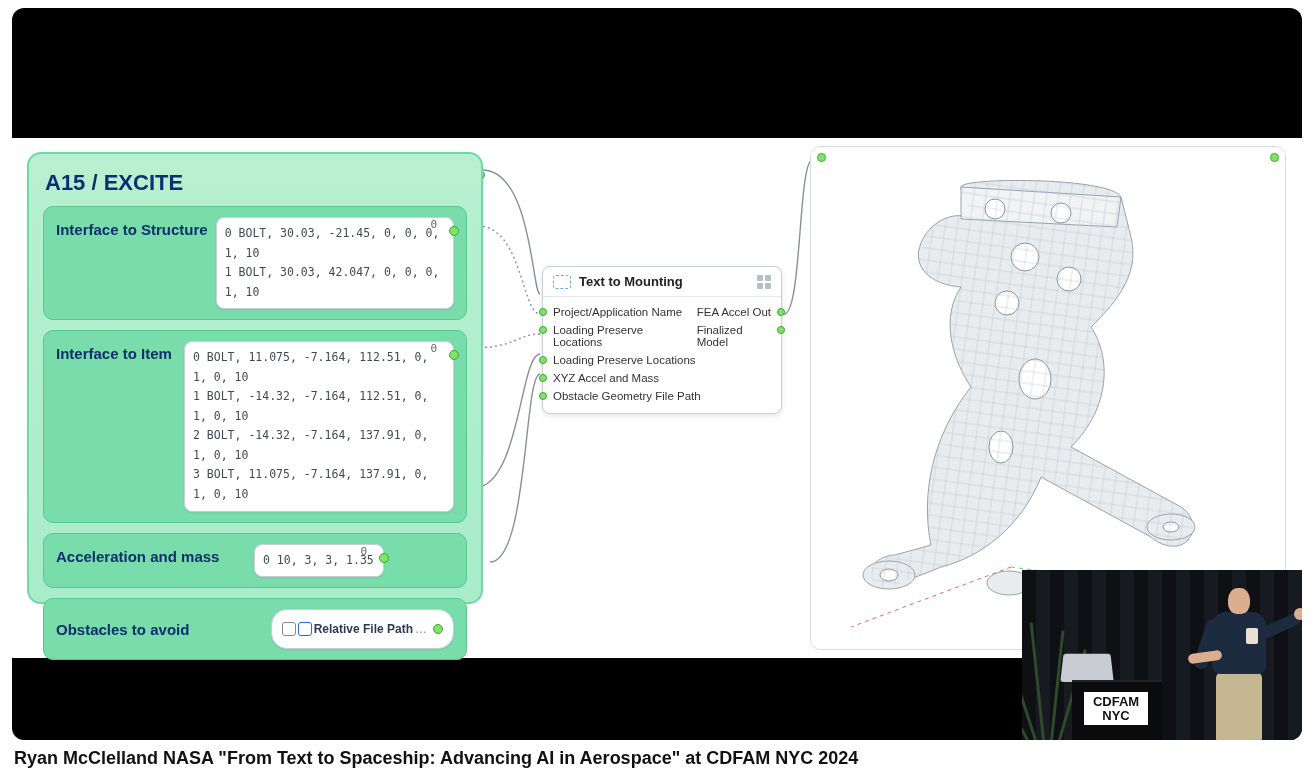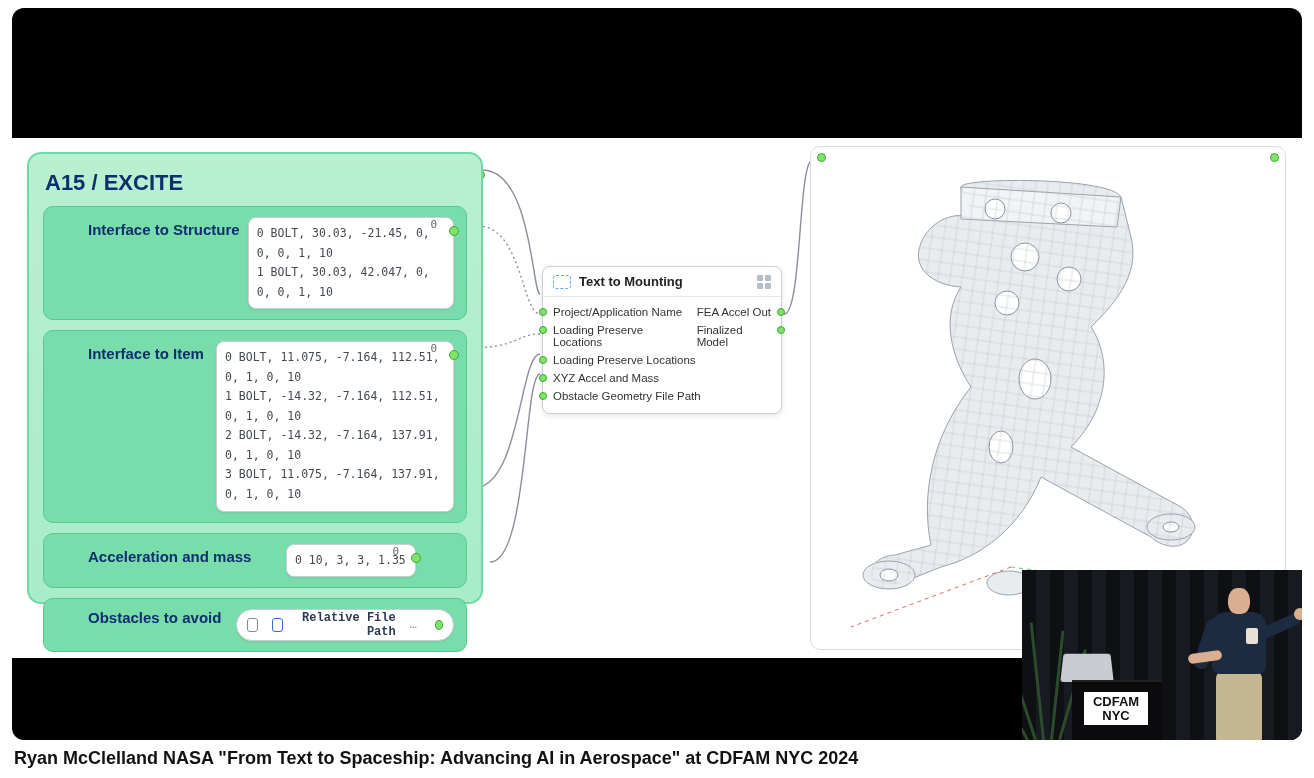--- a/index.html
+++ b/index.html
@@ -54,21 +54,20 @@
     display: flex;
     align-items: flex-start;
     gap: 8px;
   }
   .section-label {
     color: #0d2f6d;
     font-weight: 700;
     font-size: 15px;
     min-width: 140px;
     padding-top: 4px;
-    margin-left: 32px;
   }
   .code-card {
     background: #fff;
     border: 1px solid #c9cfd6;
     border-radius: 8px;
     font-family: "Consolas", monospace;
     font-size: 11.5px;
     color: #454a52;
     padding: 6px 8px;
     line-height: 1.7;
@@ -88,38 +87,37 @@
     width: 10px; height: 10px;
     background: #7fe36b;
     border: 1px solid #3caa2a;
     border-radius: 50%;
     position: absolute;
   }
   .file-pill {
     background: #fff;
     border: 1px solid #c9cfd6;
     border-radius: 16px;
-    padding: 1px 10px;
+    padding: 12px 10px;
     font-size: 12px;
     font-weight: 600;
     color: #2b3a55;
     display: inline-flex;
     align-items: center;
-    gap: 14px;
+    gap: 2px;
     box-shadow: 0 1px 2px rgba(0,0,0,0.08);
-    font-family: Liberation Mono, monospace;
   }
   .file-pill .mini-icon {
     width: 14px; height: 14px;
     border: 1px solid #888;
     border-radius: 3px;
     display: inline-block;
     position: relative;
   }
-  .section.obstacles { align-items: flex-start; }
+  .section.obstacles { align-items: center; }
   .section.obstacles .section-label { padding-top: 0; }
 
   
   .top-tag {
     position: absolute;
     top: 26px;
     left: 378px;
     background: #fff;
     border: 1px solid #c9cfd6;
     border-radius: 14px;

